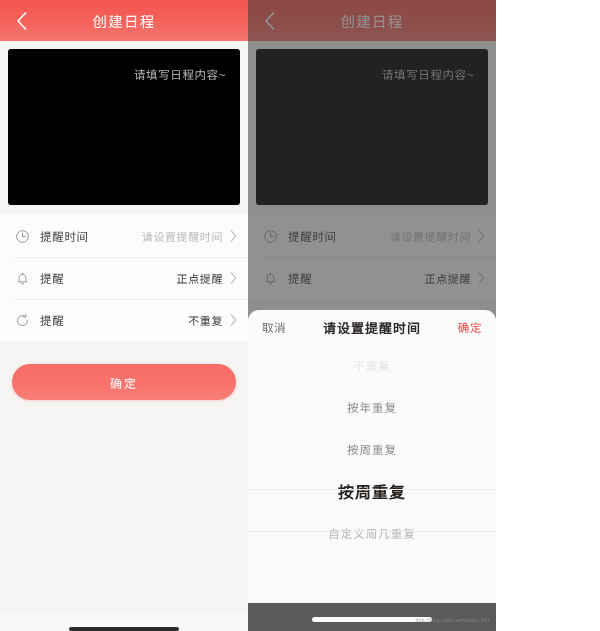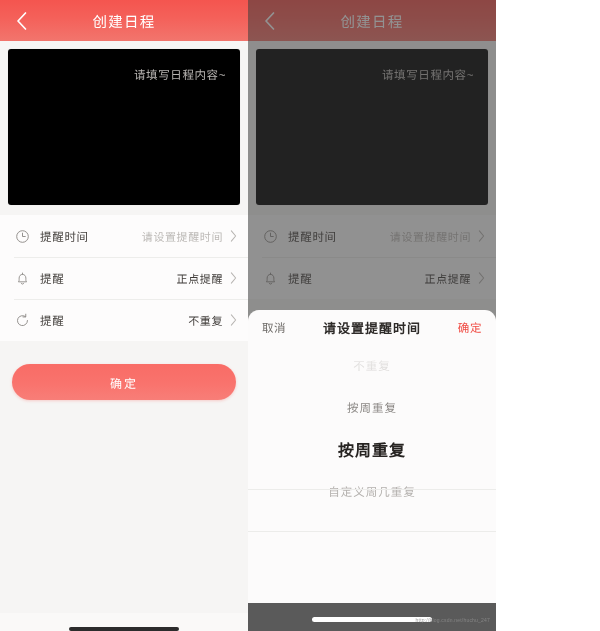--- a/index.html
+++ b/index.html
@@ -463,20 +463,21 @@
         <span class="sheet-title">请设置提醒时间</span>
         <span class="sheet-confirm">确定</span>
       </div>
 
       <div class="picker">
         <div class="picker-mask-top"></div>
         <div class="picker-sel-line top"></div>
         <div class="picker-sel-line bottom"></div>
 
         <div class="picker-item">不重复</div>
+        <div class="picker-item near">按年重复</div>
         <div class="picker-item near">按周重复</div>
         <div class="picker-item selected">按周重复</div>
         <div class="picker-item">自定义周几重复</div>
 
         <div class="picker-mask-bottom"></div>
       </div>
 
     </div>
 
     <div class="home-bar-dark">

